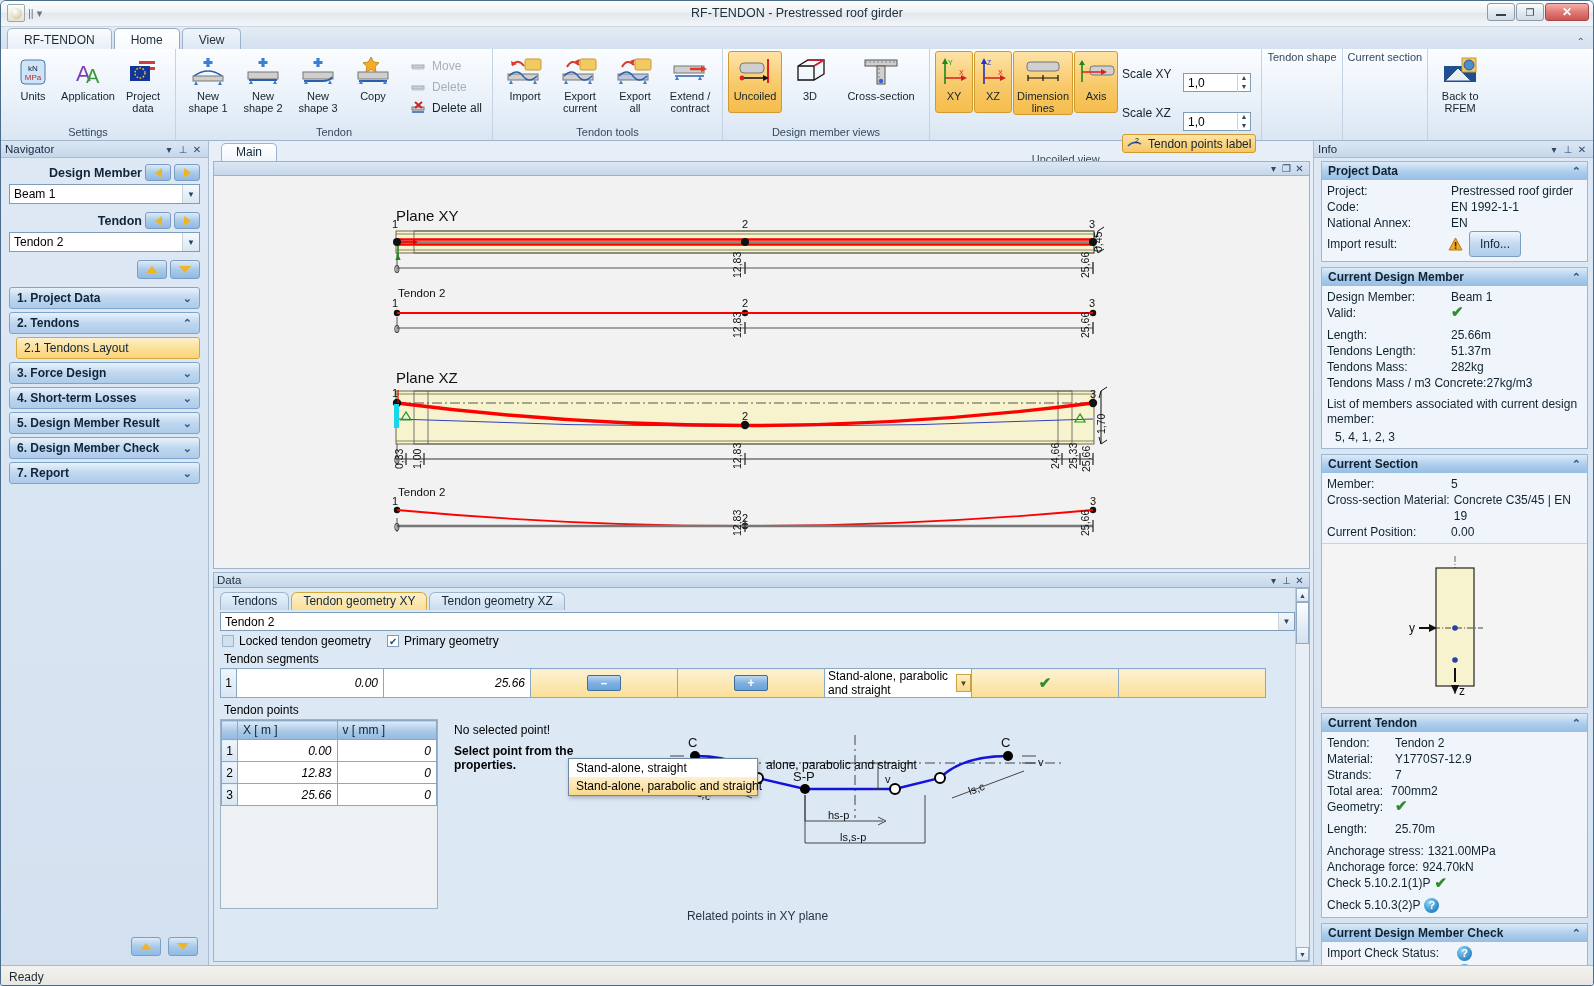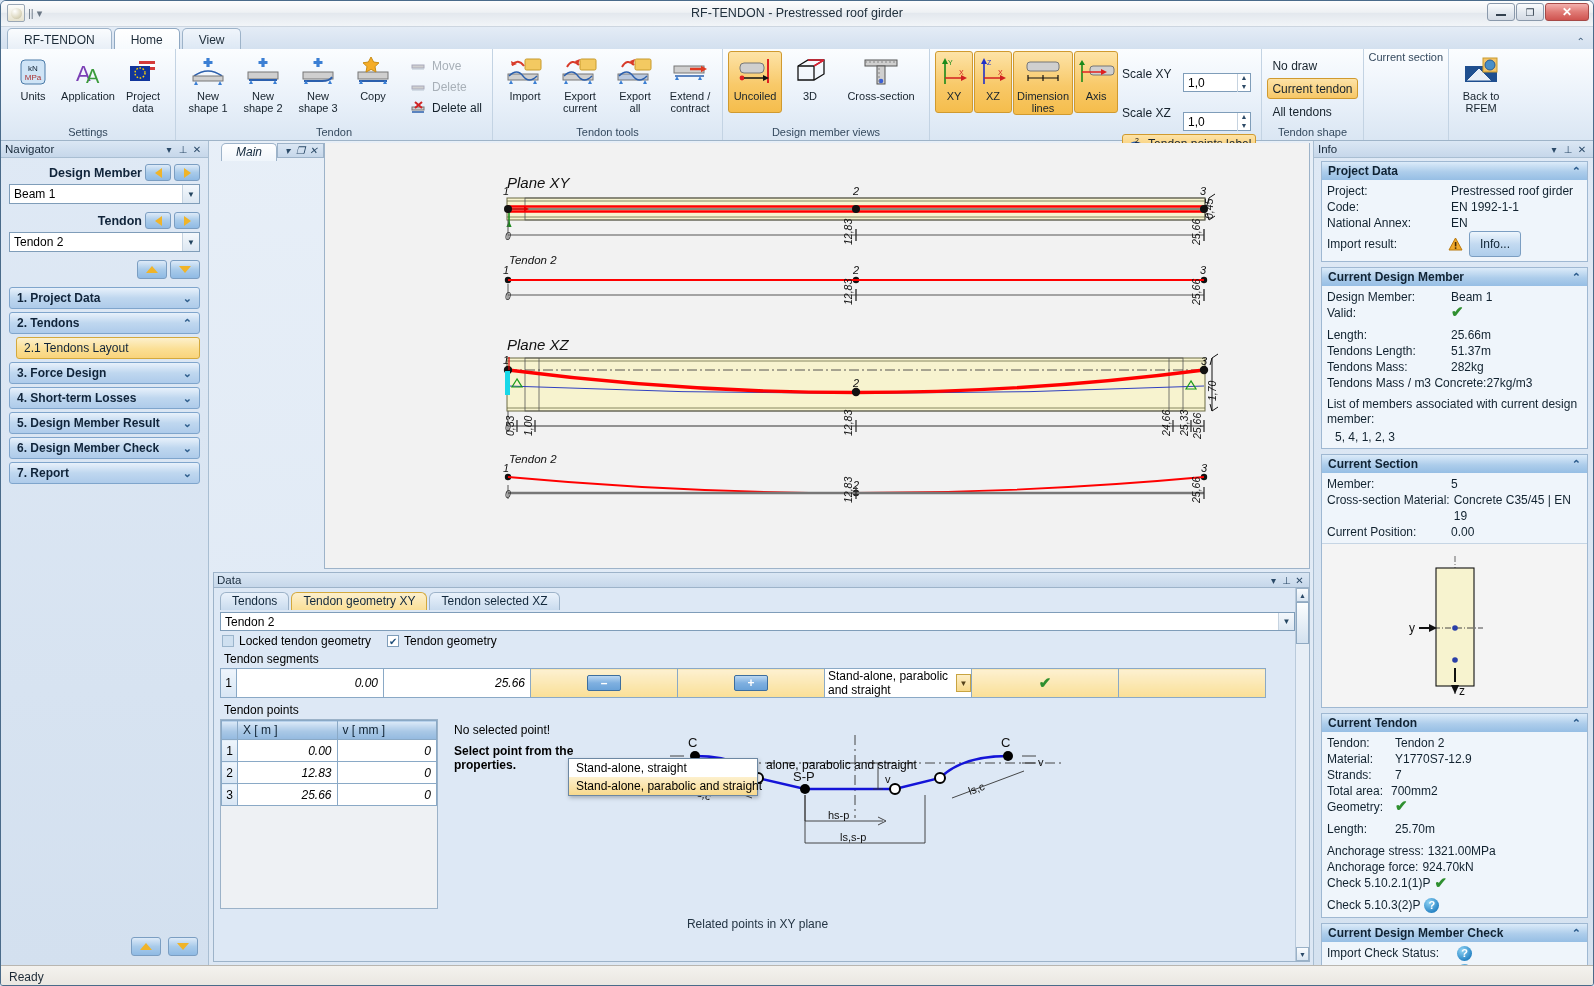--- a/index.html
+++ b/index.html
@@ -179,21 +179,21 @@
     border-color:#d4a93c;
   }
   #navfoot { height:32px; display:flex; align-items:center; justify-content:flex-end;
      padding:0 10px 5px 0; gap:4px; }
   #navfoot .arrbtn { width:30px;height:19px; }
 
   
   #center { flex:1; display:flex; flex-direction:column; min-width:0; }
 
   
-  #mainview { height:428px; display:flex; padding:2px 3px 0 4px;font-style:italic; }
+  #mainview { height:428px; display:flex; flex-direction:column; padding:2px 3px 0 4px; }
   .doctabs { height:18px; display:flex; align-items:flex-end; padding-left:8px; }
   .doctab {
     height:18px; padding:1px 14px 0 14px; font-size:12px;
     border:1px solid #9db3c9; border-bottom:none; border-radius:5px 5px 0 0;
     background:linear-gradient(#ffffff,#eff5fb); color:#12283c;
   }
   .viewhdr {
     height:15px; background:linear-gradient(#dbe7f4,#c6d7ea);
     border:1px solid #9db3c9; display:flex; align-items:center;
     padding:0 3px; font-size:11px; color:#17293a;
@@ -669,31 +669,20 @@
                 <text x="8" y="6" font-size="7" fill="#111" class="svgtxt">2</text>
               </svg>
             <span>Tendon points label</span>
           </div>
         </div>
       </div>
       <div class="glabel" style="margin-left:-60px">Uncoiled view</div>
     </div>
 
     <div class="rgroup">
-      <div class="gbody" style="flex-direction:column;gap:2px;padding-top:4px">
-        <div class="rsmall">
-          <span>No draw</span>
-        </div>
-        <div class="rsmall sel">
-          <span>Current tendon</span>
-        </div>
-        <div class="rsmall">
-          <span>All tendons</span>
-        </div>
-      </div>
       <div class="glabel">Tendon shape</div>
     </div>
 
     <div class="rgroup">
       <div class="glabel">Current section</div>
     </div>
 
     <div class="rgroup">
       <div class="gbody">
         <div class="rbtn">
@@ -946,37 +935,37 @@
           <span class="spacer"></span>
           <span class="dh-ico">▾</span>
           <span class="dh-ico">⊥</span>
           <span class="dh-ico">✕</span>
         </div>
 
         <div class="dp-body">
           <div class="dtabs">
             <div class="dtab">Tendons</div>
             <div class="dtab active">Tendon geometry XY</div>
-            <div class="dtab">Tendon selected XZ</div>
+            <div class="dtab">Tendon geometry XZ</div>
           </div>
 
           <div class="dp-inner">
             <div class="namefield">
               <span class="nv">Tendon 2</span>
               <span class="nb">▼</span>
             </div>
 
             <div class="chkrow">
               <span class="chk">
                 <span class="chkbox greyed"></span>
                 <span>Locked tendon geometry</span>
               </span>
               <span class="chk">
                 <span class="chkbox">✔</span>
-                <span>Tendon geometry</span>
+                <span>Primary geometry</span>
               </span>
             </div>
 
             <div class="seclabel">Tendon segments</div>
 
             <table class="grid" style="width:1046px;table-layout:fixed">
               <tbody>
               <tr>
                 <td class="rowno">1</td>
                 <td class="num">0.00</td>
@@ -1067,21 +1056,21 @@
                   <path d="M322 75 L394 48" stroke="#333" stroke-width="0.9"></path>
                   <text x="340" y="72" font-size="11" class="svgtxt" fill="#111" transform="rotate(-20 340 72)">ls,c</text>
                   <path d="M175 72 v26 M175 98 h78 M248 94 l8 4 -8 4" fill="none" stroke="#333" stroke-width="0.9"></path>
                   <text x="198" y="96" font-size="11" class="svgtxt" fill="#111">hs-p</text>
                   <path d="M175 72 v48 M295 72 v48 M175 120 h120" stroke="#333" stroke-width="0.9"></path>
                   <text x="210" y="118" font-size="11" class="svgtxt" fill="#111">ls,s-p</text>
                 </svg>
               </div>
             </div>
 
-            <div class="caption" style="margin-top:8px">Related points in XY plane</div>
+            <div class="caption" style="margin-top:0">Related points in XY plane</div>
           </div>
 
           <div class="vscroll">
             <div class="sbtn">▲</div>
             <div class="thumb"></div>
             <div class="track"></div>
             <div class="sbtn">▼</div>
           </div>
         </div>
       </div>

